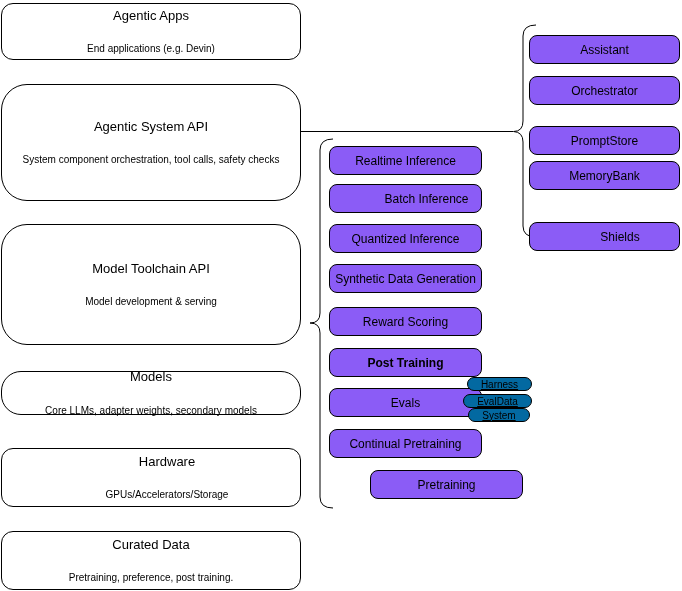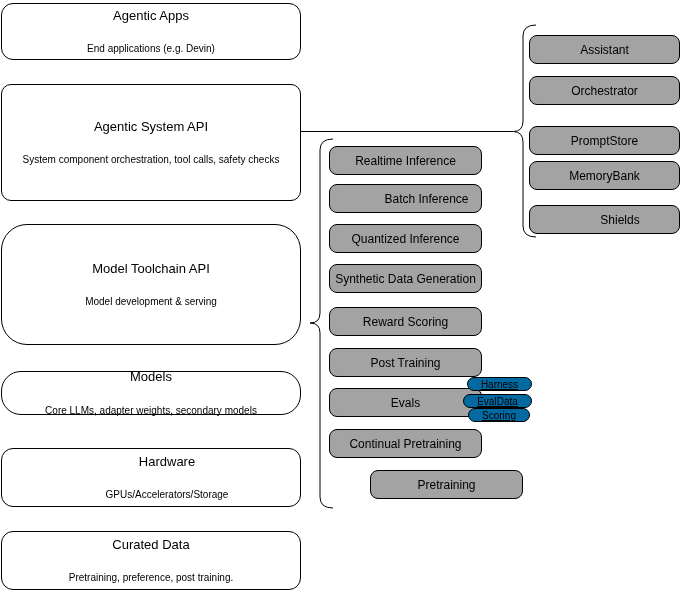--- a/index.html
+++ b/index.html
@@ -46,21 +46,21 @@
   .bsub {
     font-size: 10px;
     line-height: 1.1;
   }
   .mbox, .rbox {
     position: absolute;
     box-sizing: border-box;
     height: 29px;
     border: 1px solid #000000;
     border-radius: 8px;
-    background: #a3a3a3;
+    background: #8b5cf6;
     display: flex;
     align-items: center;
     justify-content: center;
     font-size: 12px;
     z-index: 2;
   }
   .mbox { left: 329px; width: 153px; }
   .rbox { left: 529px; width: 151px; }
   .pill {
     position: absolute;
@@ -86,21 +86,21 @@
     <path d="M301,131.5 L513,131.5" fill="none" stroke="#000000" stroke-width="1"></path>
     <path d="M536,25 Q523,25 523,36 L523,121 Q523,131.5 513.5,131.5 Q523,132 523,142 L523,226 Q523,237 536,237" fill="none" stroke="#000000" stroke-width="1"></path>
     <path d="M333,139 Q320,139 320,150 L320,313 Q320,323 310,323 Q320,323 320,333 L320,497 Q320,508 333,508" fill="none" stroke="#000000" stroke-width="1"></path>
   </svg>
 
   <div class="lbox" style="top:3px; height:57px; border-radius:12px;">
     <div class="btitle">Agentic Apps</div>
     <div class="bsub">End applications (e.g. Devin)</div>
   </div>
 
-  <div class="lbox" style="top:84px; height:117px; border-radius:10px;">
+  <div class="lbox" style="top:84px; height:117px; border-radius:26px;">
     <div class="btitle">Agentic System API</div>
     <div class="bsub">System component orchestration, tool calls, safety checks</div>
   </div>
 
   <div class="lbox" style="top:224px; height:121px; border-radius:26px;">
     <div class="btitle">Model Toolchain API</div>
     <div class="bsub">Model development &amp; serving</div>
   </div>
 
   <div class="lbox" style="top:371px; height:44px; border-radius:20px;">
@@ -126,52 +126,52 @@
   </div>
   <div class="mbox" style="top:224px;">
     <span>Quantized Inference</span>
   </div>
   <div class="mbox" style="top:264px;">
     <span>Synthetic Data Generation</span>
   </div>
   <div class="mbox" style="top:307px;">
     <span>Reward Scoring</span>
   </div>
-  <div class="mbox" style="top:348px;">
+  <div class="mbox" style="top:348px;font-weight:bold;">
     <span>Post Training</span>
   </div>
   <div class="mbox" style="top:388px;">
     <span>Evals</span>
   </div>
   <div class="mbox" style="top:429px;">
     <span>Continual Pretraining</span>
   </div>
   <div class="mbox" style="top:470px;margin-left:41px;">
     <span>Pretraining</span>
   </div>
 
   <div class="pill" style="left:467px; top:377px; width:65px;">
     <span>Harness</span>
   </div>
   <div class="pill" style="left:463px; top:394px; width:69px;">
     <span>EvalData</span>
   </div>
   <div class="pill" style="left:468px; top:408px; width:62px;">
-    <span>Scoring</span>
+    <span>System</span>
   </div>
 
   <div class="rbox" style="top:35px;">
     <span>Assistant</span>
   </div>
   <div class="rbox" style="top:76px;">
     <span>Orchestrator</span>
   </div>
   <div class="rbox" style="top:118px;margin-top:8px;">
     <span>PromptStore</span>
   </div>
   <div class="rbox" style="top:161px;">
     <span>MemoryBank</span>
   </div>
-  <div class="rbox" style="top:205px;padding-left:31px;">
+  <div class="rbox" style="top:222px;padding-left:31px;">
     <span>Shields</span>
   </div>
 
 </div>
 
 </body></html>

